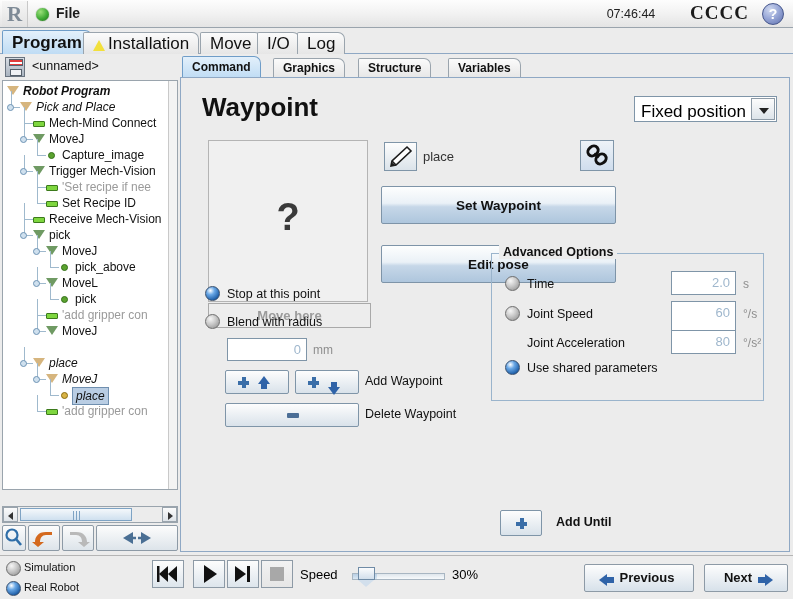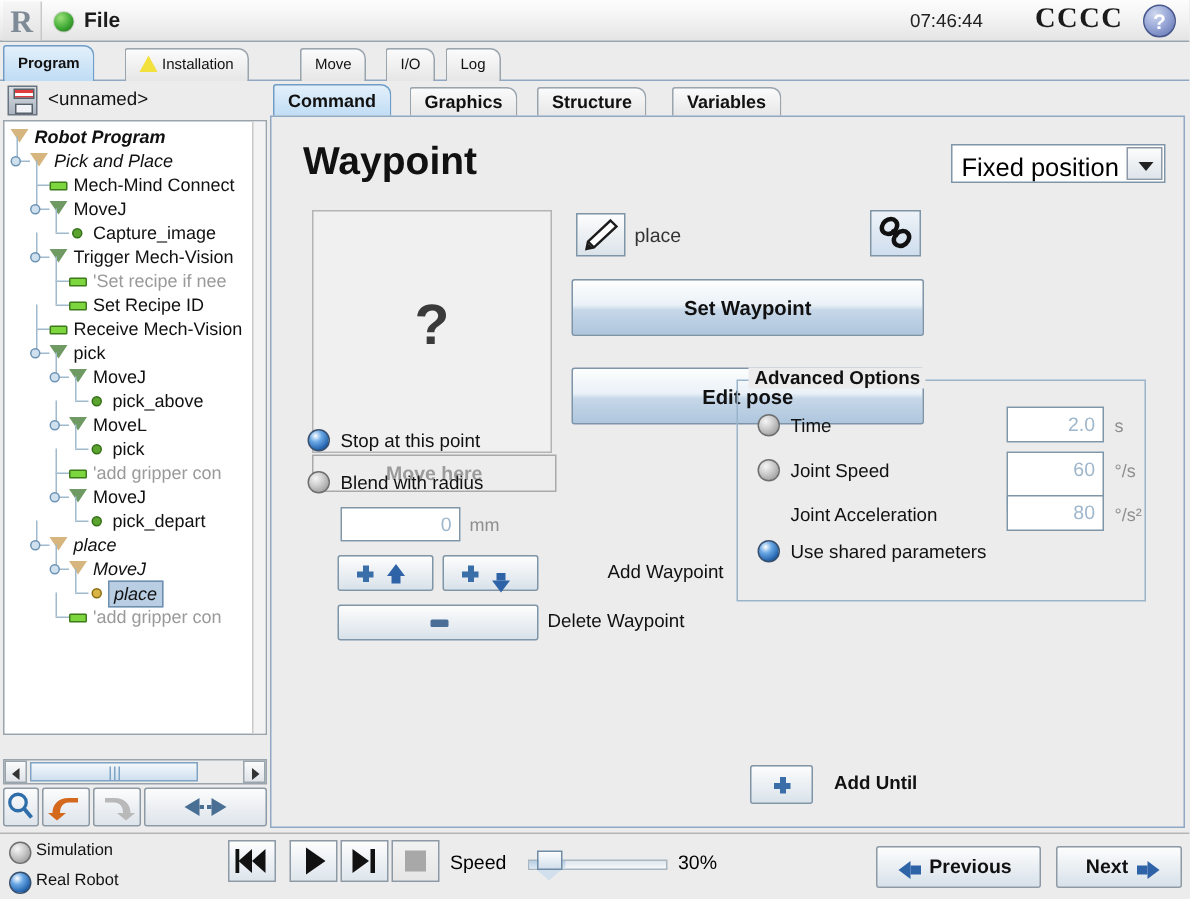--- a/index.html
+++ b/index.html
@@ -59,21 +59,21 @@
   .maintabs {
     position: absolute; left: 0; top: 29px; width: 793px; height: 25px;
     background: #ececec;
     border-bottom: 1px solid #8fa8c4;
   }
   .mtab {
     position: absolute; top: 3px; height: 22px;
     background: linear-gradient(to bottom,#fbfbfb,#e6e6e6);
     border: 1px solid #9aa4ad; border-bottom: none;
     border-radius: 2px 7px 0 0;
-    padding: 0 9px; line-height: 21px; font-size: 10px; color: #111;
+    padding: 0 9px; line-height: 21px; font-size: 17px; color: #111;
     white-space: nowrap;
   }
   .mtab.active {
     background: linear-gradient(to bottom,#e3f0fb,#bfdcf4);
     font-weight: bold; border-color: #6f9dc8;
     top: 1px; height: 24px; line-height: 23px;
   }
   .warn-tri {
     display: inline-block; width: 0; height: 0; vertical-align: -2px; margin-right: 3px;
     border-left: 6px solid transparent; border-right: 6px solid transparent;
@@ -496,26 +496,20 @@
           <div class="dash" style="left: 43px;"></div>
           <span class="lbl gray" style="left: 59px;">'add gripper con</span>
         </div>
         <div class="trow" style="left: 0px; top: 242px; width: 165px;">
           <div class="hline" style="left: 34px; width: 9px;"></div>
           <div class="vline" style="left: 34px; top: -8px; height: 16px;"></div>
           <div class="tri" style="left: 43px;"></div>
           <div class="knob" style="left: 30px;"></div>
           <span class="lbl" style="left: 59px;">MoveJ</span>
         </div>
-        <div class="trow" style="left: 0px; top: 258px; width: 165px;">
-          <div class="hline" style="left: 47px; width: 9px;"></div>
-          <div class="vline" style="left: 47px; top: -8px; height: 16px;"></div>
-          <div class="dot" style="left: 58px;"></div>
-          <span class="lbl" style="left: 72px;">pick_depart</span>
-        </div>
         <div class="trow" style="left: 0px; top: 274px; width: 165px;">
           <div class="hline" style="left: 21px; width: 9px;"></div>
           <div class="vline" style="left: 21px; top: -8px; height: 16px;"></div>
           <div class="tri tan" style="left: 30px;"></div>
           <div class="knob" style="left: 17px;"></div>
           <span class="lbl it" style="left: 46px;">place</span>
         </div>
         <div class="trow" style="left: 0px; top: 290px; width: 165px;">
           <div class="hline" style="left: 34px; width: 9px;"></div>
           <div class="vline" style="left: 34px; top: -8px; height: 16px;"></div>
@@ -637,21 +631,21 @@
       <span class="uarrow" style="left:32px; top:5px;">
           <span class="stem"></span>
         </span>
     </div>
     <div class="smbtn" style="left:114px; top:292px; width:64px;">
       <span class="plus" style="left:12px; top:6px;"></span>
       <span class="darrow" style="left:32px; top:16px;">
           <span class="stem"></span>
         </span>
     </div>
-    <div class="btnlabel" style="left:184px; top:296px;margin-left:40px;">Add Waypoint</div>
+    <div class="btnlabel" style="left:184px; top:296px;">Add Waypoint</div>
 
     <div class="smbtn" style="left:44px; top:325px; width:134px;">
       <span class="minus" style="left:61px; top:9px;"></span>
     </div>
     <div class="btnlabel" style="left:184px; top:329px;">Delete Waypoint</div>
 
     <div class="group"></div>
     <div class="group-title">Advanced Options</div>
 
     <div class="radio" style="left:324px; top:198px;"></div>

